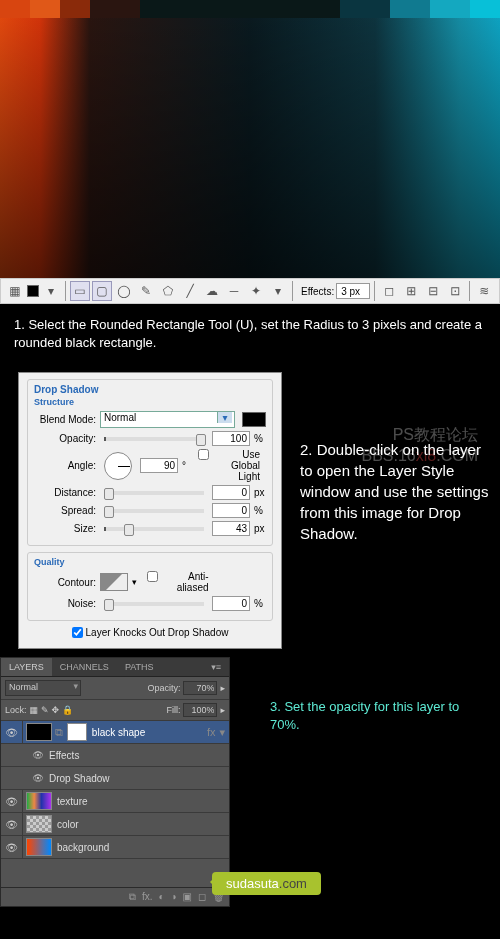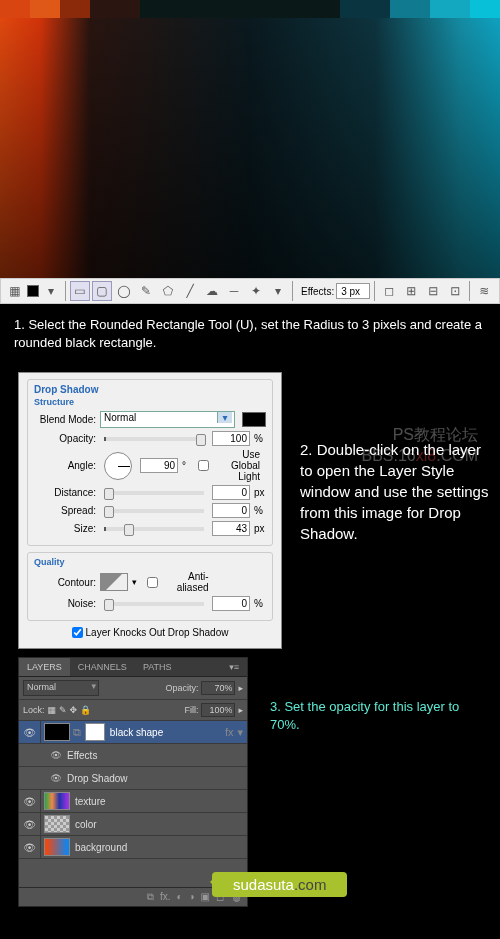--- a/index.html
+++ b/index.html
@@ -26,27 +26,27 @@
 .swatch{width:24px;height:15px;background:#000;border:1px solid #666;margin-left:3px}
 .slider{flex:1;height:4px;background:linear-gradient(90deg,#555 0%,#555 2px,transparent 2px),linear-gradient(#ddd,#ddd);position:relative;margin:0 4px}
 .slider::before{content:"";position:absolute;top:-3px;width:8px;height:10px;background:#e8e8e8;border:1px solid #888;border-radius:2px}
 .slider.full::before{left:calc(100% - 8px)}
 .slider.zero::before{left:0}
 .slider.mid::before{left:20%}
 .num-input{width:38px;height:15px;border:1px solid #999;font-size:10px;text-align:right;padding:0 2px}
 .unit{font-size:10px;width:12px}
 .angle-dial{width:28px;height:28px;border:1px solid #888;border-radius:50%;background:#fff;position:relative;margin:0 4px}
 .angle-dial::before{content:"";position:absolute;width:12px;height:1px;background:#000;top:50%;left:50%}
-.chk{display:flex;align-items:center;gap:3px;font-size:10px}
+.chk{display:flex;gap:3px;font-size:10px}
 .chk input{width:11px;height:11px}
 .contour-sw{width:28px;height:18px;border:1px solid #888;background:linear-gradient(135deg,#888 49%,#eee 51%)}
 .step2{position:absolute;left:300px;top:439px;width:190px;color:#fff;font-size:15px;line-height:1.4}
 .watermark{position:absolute;right:22px;top:425px;color:rgba(255,255,255,.3);font-size:16px;text-align:right;line-height:1.3}
 .wm-red{color:rgba(200,60,60,.45)}
-.layers-panel{width:230px;background:#535353;border:1px solid #2a2a2a;margin-left:18px;font-size:10px}
+.layers-panel{width:230px;background:#535353;border:1px solid #2a2a2a;font-size:10px}
 .lp-tabs{display:flex;background:#3a3a3a;border-bottom:1px solid #222}
 .lp-tab{padding:4px 8px;color:#aaa;font-size:9px}
 .lp-tab.active{background:#535353;color:#ccc}
 .lp-bar{display:flex;align-items:center;padding:3px 4px;gap:3px;border-bottom:1px solid #3a3a3a}
 .lp-select{background:#4a4a4a;border:1px solid #333;color:#ccc;font-size:9px;padding:1px 14px 1px 3px;height:16px;position:relative}
 .lp-select::after{content:"▾";position:absolute;right:2px;top:0;color:#999}
 .lp-lbl{color:#ccc;font-size:9px}
 .lp-num{width:34px;height:14px;background:#4a4a4a;border:1px solid #333;color:#ccc;font-size:9px;text-align:right;padding:0 2px}
 .lp-row{display:flex;align-items:center;border-bottom:1px solid #3a3a3a;min-height:22px}
 .lp-eye{width:22px;height:22px;border-right:1px solid #3a3a3a;display:flex;align-items:center;justify-content:center;color:#ccc}
@@ -57,21 +57,21 @@
 .lp-thumb.grad{background:linear-gradient(90deg,#f40,#08f)}
 .lp-mask{width:20px;height:18px;border:1px solid #888;background:#fff;margin-right:3px}
 .lp-name{color:#ddd;font-size:10px;flex:1;padding-left:2px}
 .lp-row.selected{background:#3b5a8a}
 .lp-row.selected .lp-name{color:#fff}
 .lp-link{color:#888;font-size:11px;margin-right:4px}
 .lp-sub{padding-left:28px;font-size:9px}
 .lp-footer{display:flex;justify-content:flex-end;gap:6px;padding:3px 4px;border-top:1px solid #2a2a2a;color:#999;font-size:10px}
 .step3{position:absolute;left:270px;top:698px;color:#5eead4;font-size:13px;line-height:1.4;width:210px}
 .sudasuta{position:absolute;left:212px;top:872px}
-.bubble{background:#a8c22e;color:#fff;font-size:15px;padding:4px 21px;border-radius:4px;position:relative}
+.bubble{background:#a8c22e;color:#fff;font-size:13px;padding:4px 14px;border-radius:4px;position:relative}
 .bubble::before{content:"";position:absolute;left:-8px;top:4px;border:6px solid transparent;border-right-color:#a8c22e}
 .bubble .d{color:#444}
 </style>
 </head>
 <body>
 
 <div class="preview">
   <div class="preview-top">
     <div class="pixel" style="width:6%;background:#d84510"></div>
     <div class="pixel" style="width:6%;background:#e05818"></div>

